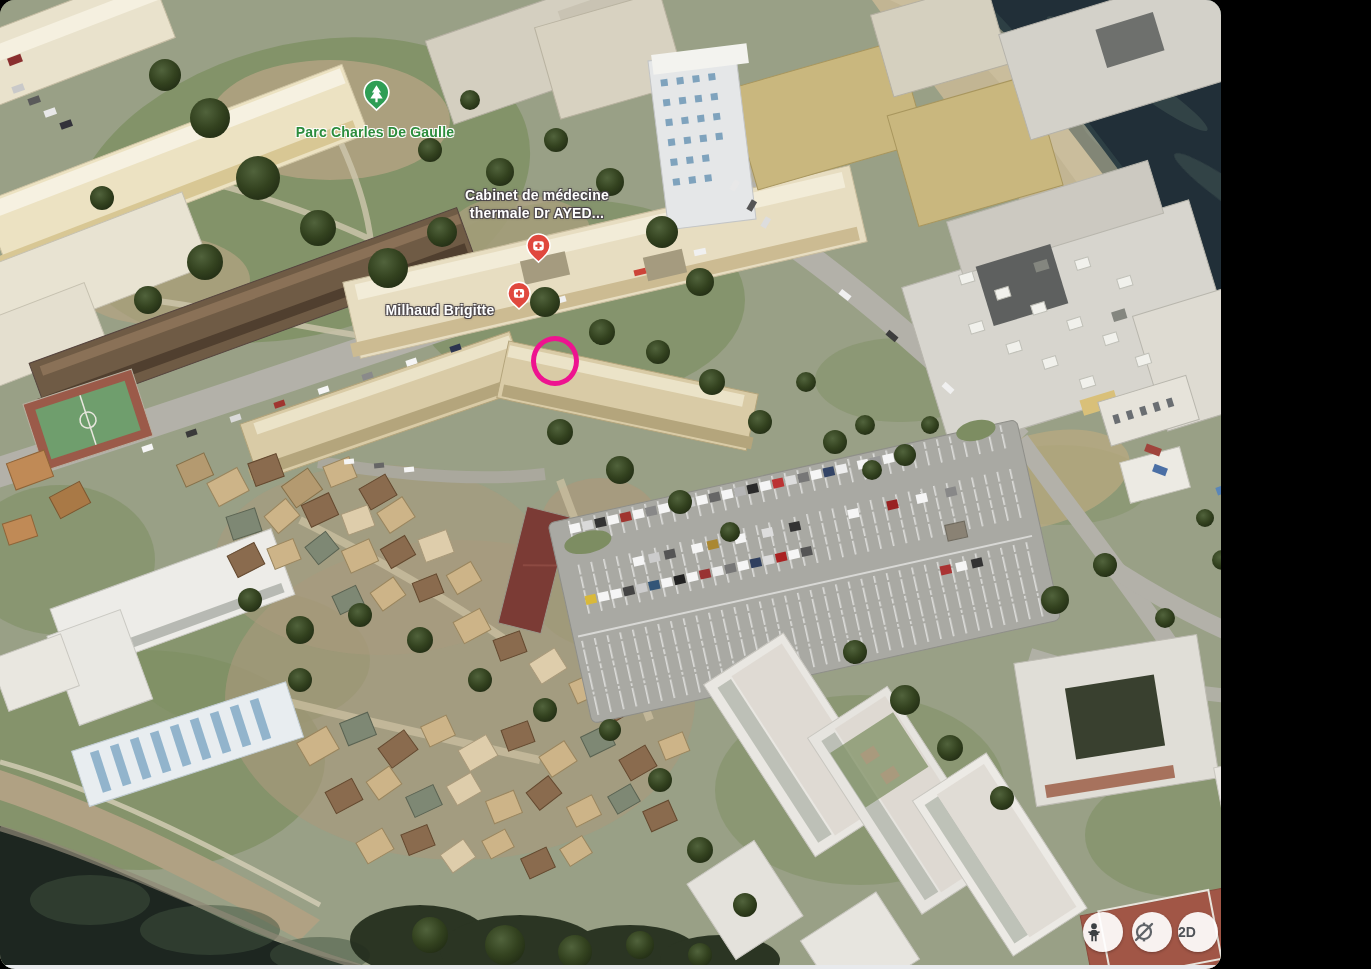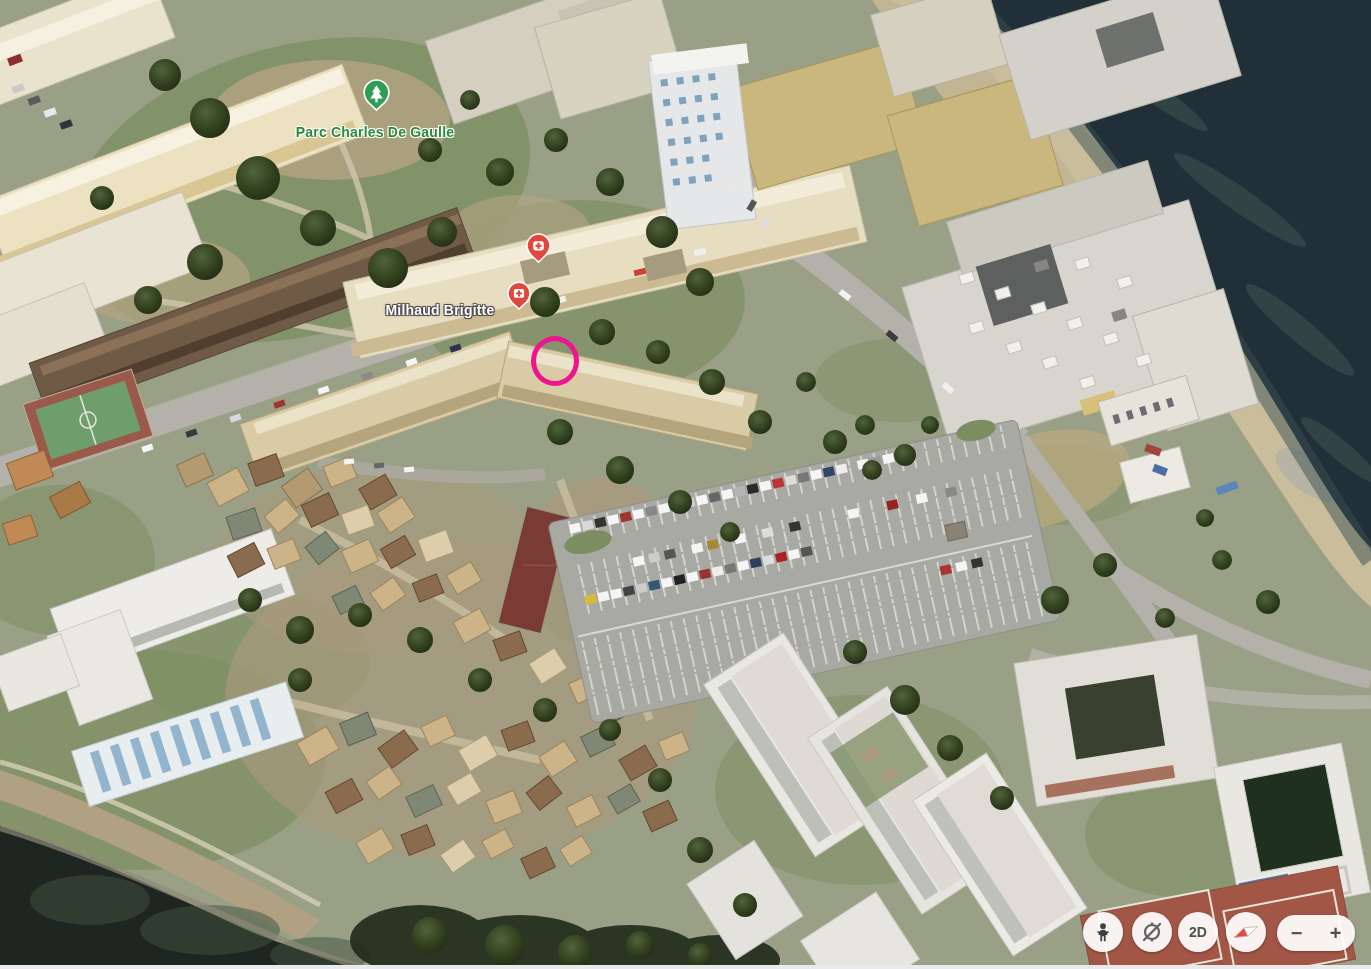--- a/index.html
+++ b/index.html
@@ -1,29 +1,29 @@
 <!DOCTYPE html>
 <html><head>
 <meta charset="utf-8">
 <style>
   html,body{margin:0;padding:0;background:#000;}
-  .viewport{position:relative;width:1371px;height:969px;overflow:hidden;
-    background:#99a086;font-family:"Liberation Sans",sans-serif;}
+  .viewport{position:relative;width:1221px;height:969px;overflow:hidden;
+    background:#99a086;font-family:"Liberation Sans",sans-serif;border-radius:15px;}
   .scene{position:absolute;left:0;top:0;}
   .map-label{position:absolute;text-align:center;font-weight:bold;letter-spacing:.2px;cursor:pointer;}
   .label-white{color:#fff;font-size:14px;line-height:18px;
     text-shadow:-1px -1px 0 rgba(70,65,70,.85),1px -1px 0 rgba(70,65,70,.85),
     -1px 1px 0 rgba(70,65,70,.85),1px 1px 0 rgba(70,65,70,.85),0 0 3px rgba(60,55,60,.9);}
   .label-green{font-size:14px;
     text-shadow:-1px -1px 0 rgba(255,255,255,.95),1px -1px 0 rgba(255,255,255,.95),
     -1px 1px 0 rgba(255,255,255,.95),1px 1px 0 rgba(255,255,255,.95);}
   .pin{position:absolute;cursor:pointer;}
   .annotation-circle{position:absolute;border-radius:50%;border:5px solid #ee1390;background:transparent;}
   .ctl{position:absolute;width:40px;height:40px;border-radius:50%;
-    background:rgba(255,255,255,.92);display:flex;align-items:center;justify-content:center;
+    background:rgba(255,255,255,.92);display:flex;align-items:center;justify-content:flex-start;
     box-shadow:0 1px 3px rgba(0,0,0,.3);cursor:pointer;}
   .ctl-2d{color:#4e5257;font-size:14px;font-weight:bold;}
   .zoom-pill{position:absolute;width:78px;height:36px;border-radius:18px;
     background:rgba(255,255,255,.92);display:flex;box-shadow:0 1px 3px rgba(0,0,0,.3);}
   .zoom-btn{flex:1;display:flex;align-items:center;justify-content:center;
     font-size:20px;color:#4e5257;cursor:pointer;font-weight:bold;}
   .bottom-strip{position:absolute;left:0;top:965px;width:1371px;height:4px;background:#e8eaed;}
 </style>
 </head>
 <body>
@@ -514,20 +514,24 @@
 </svg>
 
 <div class="pin" style="left:363px;top:79px;">
   <svg width="27" height="33" viewBox="0 0 26 32">
     <path d="M13 1 C19.6 1 25 6.4 25 13 C25 18.3 21.5 22.6 17.6 25.9 L13 30.2 L8.4 25.9 C4.5 22.6 1 18.3 1 13 C1 6.4 6.4 1 13 1 Z" stroke="#ffffff" stroke-width="1.6" fill="#2f9e55"></path>
     <path d="M13 6 L8.6 13 L10.8 13 L7 19 L11.9 19 L11.9 22.5 L14.1 22.5 L14.1 19 L19 19 L15.2 13 L17.4 13 Z" fill="#ffffff"></path>
   </svg>
 </div>
 <div class="map-label label-green" style="left: 275px; top: 124px; width: 200px; color: rgb(44, 140, 60);">Parc Charles De Gaulle</div>
 
+<div class="map-label label-white" style="left:437px;top:186px;width:200px;">
+  <div>Cabinet de médecine</div>
+  <div>thermale Dr AYED...</div>
+</div>
 <div class="pin" style="left:526px;top:233px;">
   <svg width="25" height="31" viewBox="0 0 26 32">
     <path d="M13 1 C19.6 1 25 6.4 25 13 C25 18.3 21.5 22.6 17.6 25.9 L13 30.2 L8.4 25.9 C4.5 22.6 1 18.3 1 13 C1 6.4 6.4 1 13 1 Z" stroke="#ffffff" stroke-width="1.6" fill="#e0483e"></path>
     <rect x="7.5" y="8.5" width="11" height="9.5" rx="2.4" fill="#ffffff"></rect>
     <rect x="11.9" y="10" width="2.2" height="6.5" fill="#e0483e"></rect>
     <rect x="9.75" y="12.1" width="6.5" height="2.2" fill="#e0483e"></rect>
   </svg>
 </div>
 
 <div class="map-label label-white" style="left:340px;top:285px;width:200px;margin-top:16px;">Milhaud Brigitte</div>

